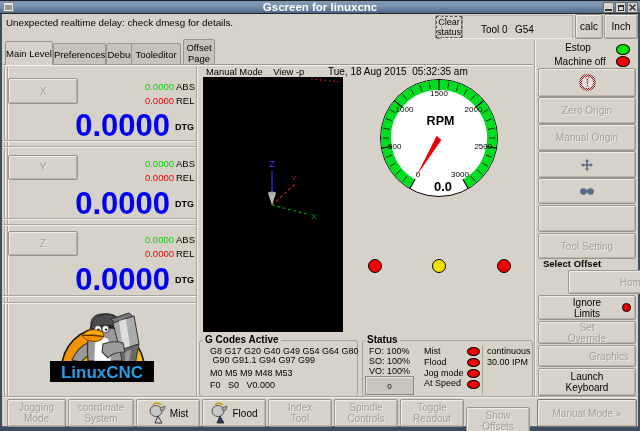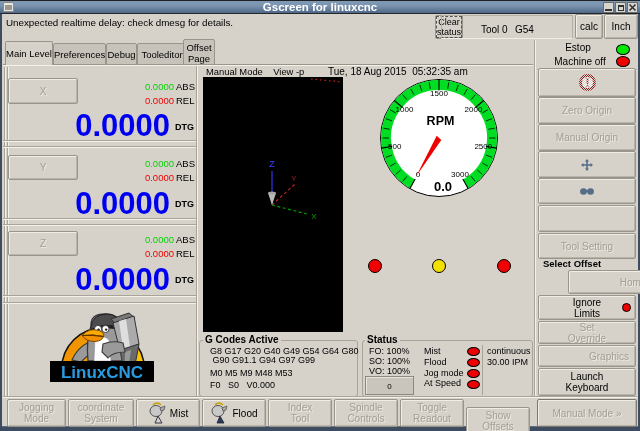--- a/index.html
+++ b/index.html
@@ -39,21 +39,21 @@
 <div class="abs" style="left:441px;top:15px;width:132px;height:24px;border:1px solid #b6b1a7;border-bottom-color:#f0ede7;"></div>
 <div class="abs" style="left:481px;top:24px;font-size:10px;">Tool 0</div>
 <div class="abs" style="left:515px;top:24px;font-size:10px;">G54</div>
 <div class="btn" style="left:575px;top:14px;width:28px;height:25px;font-size:10px;text-align:right;">calc</div>
 <div class="btn" style="left:604px;top:14px;width:34px;height:25px;font-size:10px;">Inch</div>
 
 <div class="abs" style="left:3px;top:65px;width:530px;height:1px;background:#f4f1ea;"></div>
 <div class="abs" style="left:3px;top:64px;width:530px;height:1px;background:#9a958a;"></div>
 <div class="tab" style="left:53px;width:53px;">Preferences</div>
 <div class="tab" style="left:106px;width:31px;">Debug</div>
-<div class="tab" style="left:137px;width:50px;">Tooleditor</div>
+<div class="tab" style="left:131px;width:50px;">Tooleditor</div>
 <div class="tab" style="left:183px;top:39px;height:26px;width:32px;line-height:11px;padding-top:2px;">Offset<br>Page</div>
 <div class="tab" style="left:5px;top:41px;height:24px;width:48px;background:#d6d2ca;border-bottom:none;line-height:23px;">Main Level</div>
 
 <div class="abs" style="left:548px;top:42px;width:60px;text-align:center;">Estop</div>
 <div class="abs" style="left:616px;top:44px;width:14px;height:11px;background:#00e800;border:1px solid #000;border-radius:50%;"></div>
 <div class="abs" style="left:545px;top:56px;width:70px;text-align:center;">Machine off</div>
 <div class="abs" style="left:616px;top:56px;width:14px;height:11px;background:#f00000;border:1px solid #000;border-radius:50%;"></div>
 <div class="grooveH" style="left:537px;top:69px;width:100px;"></div>
 
 <div class="grooveV" style="left:534px;top:40px;height:357px;"></div>

